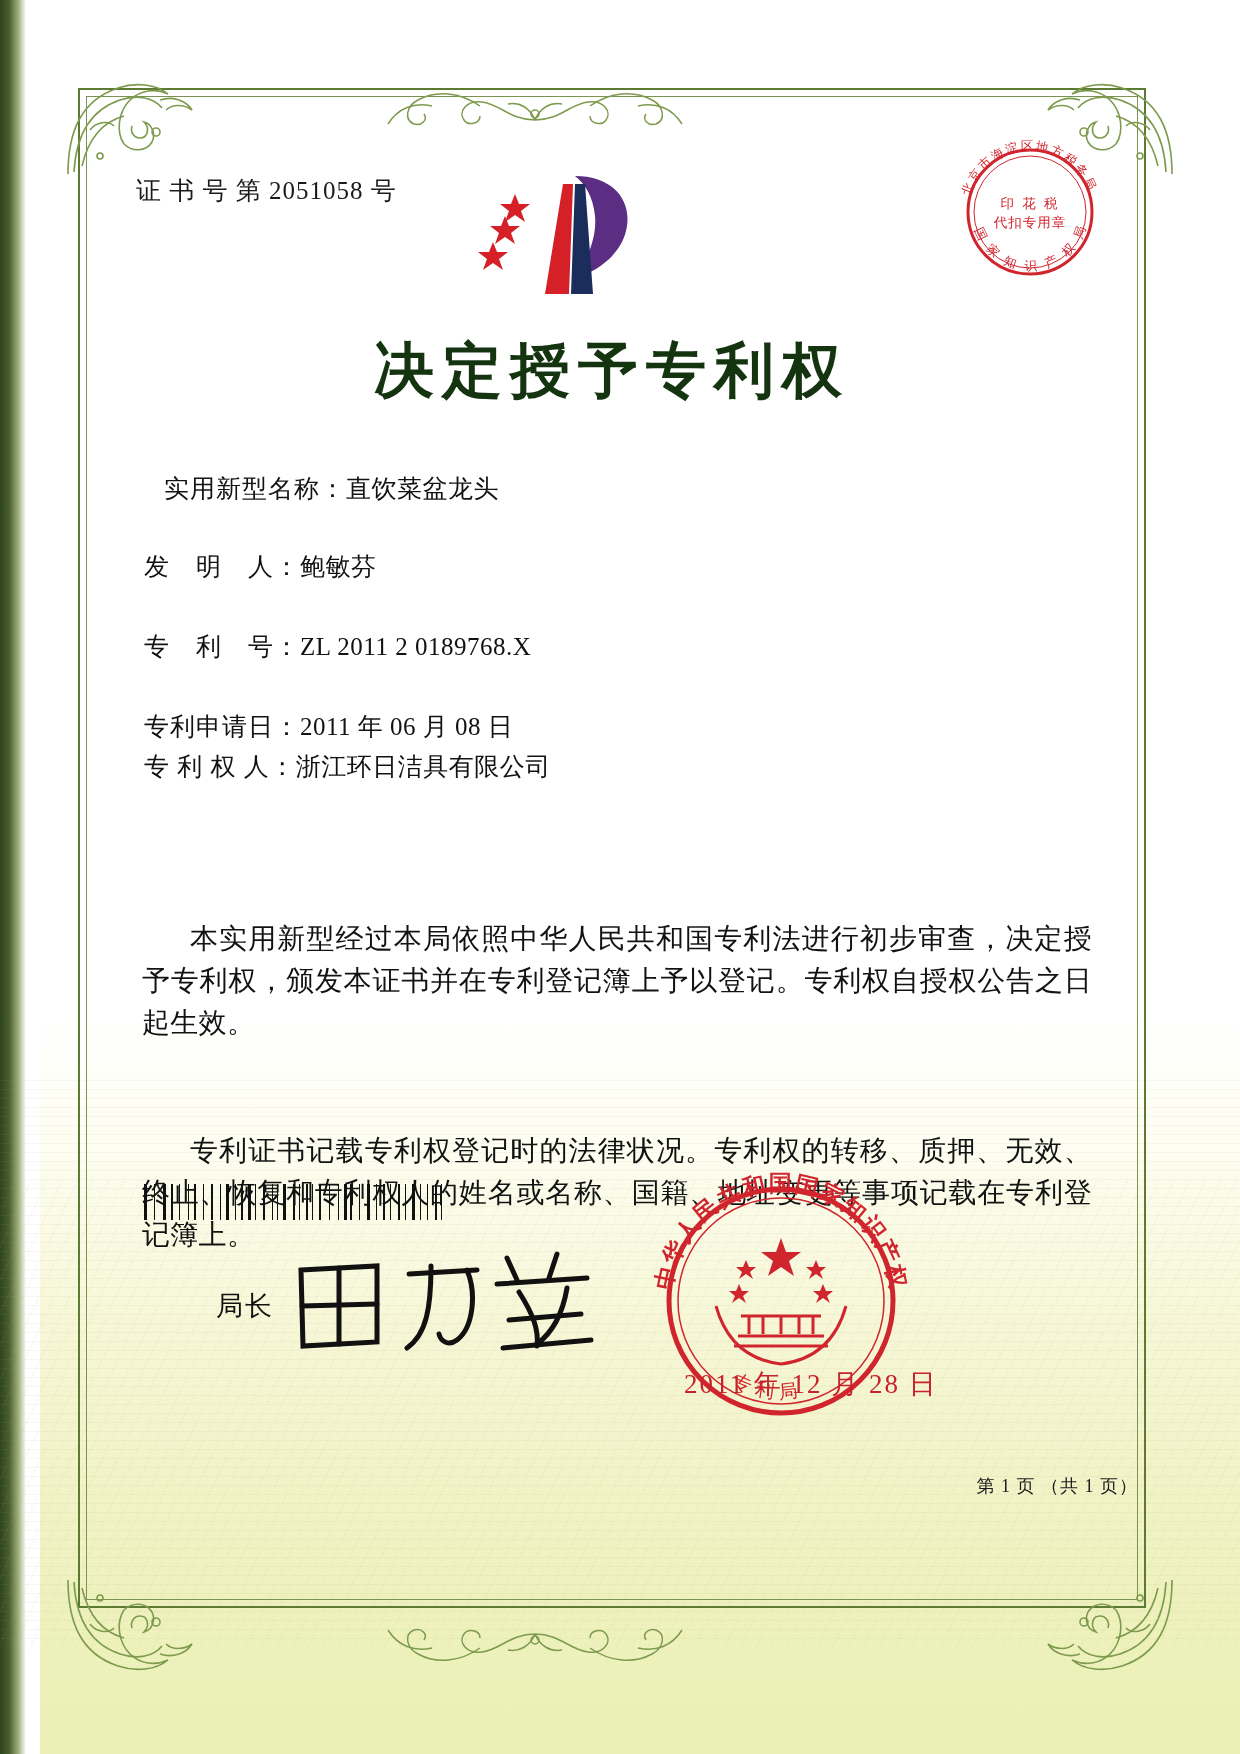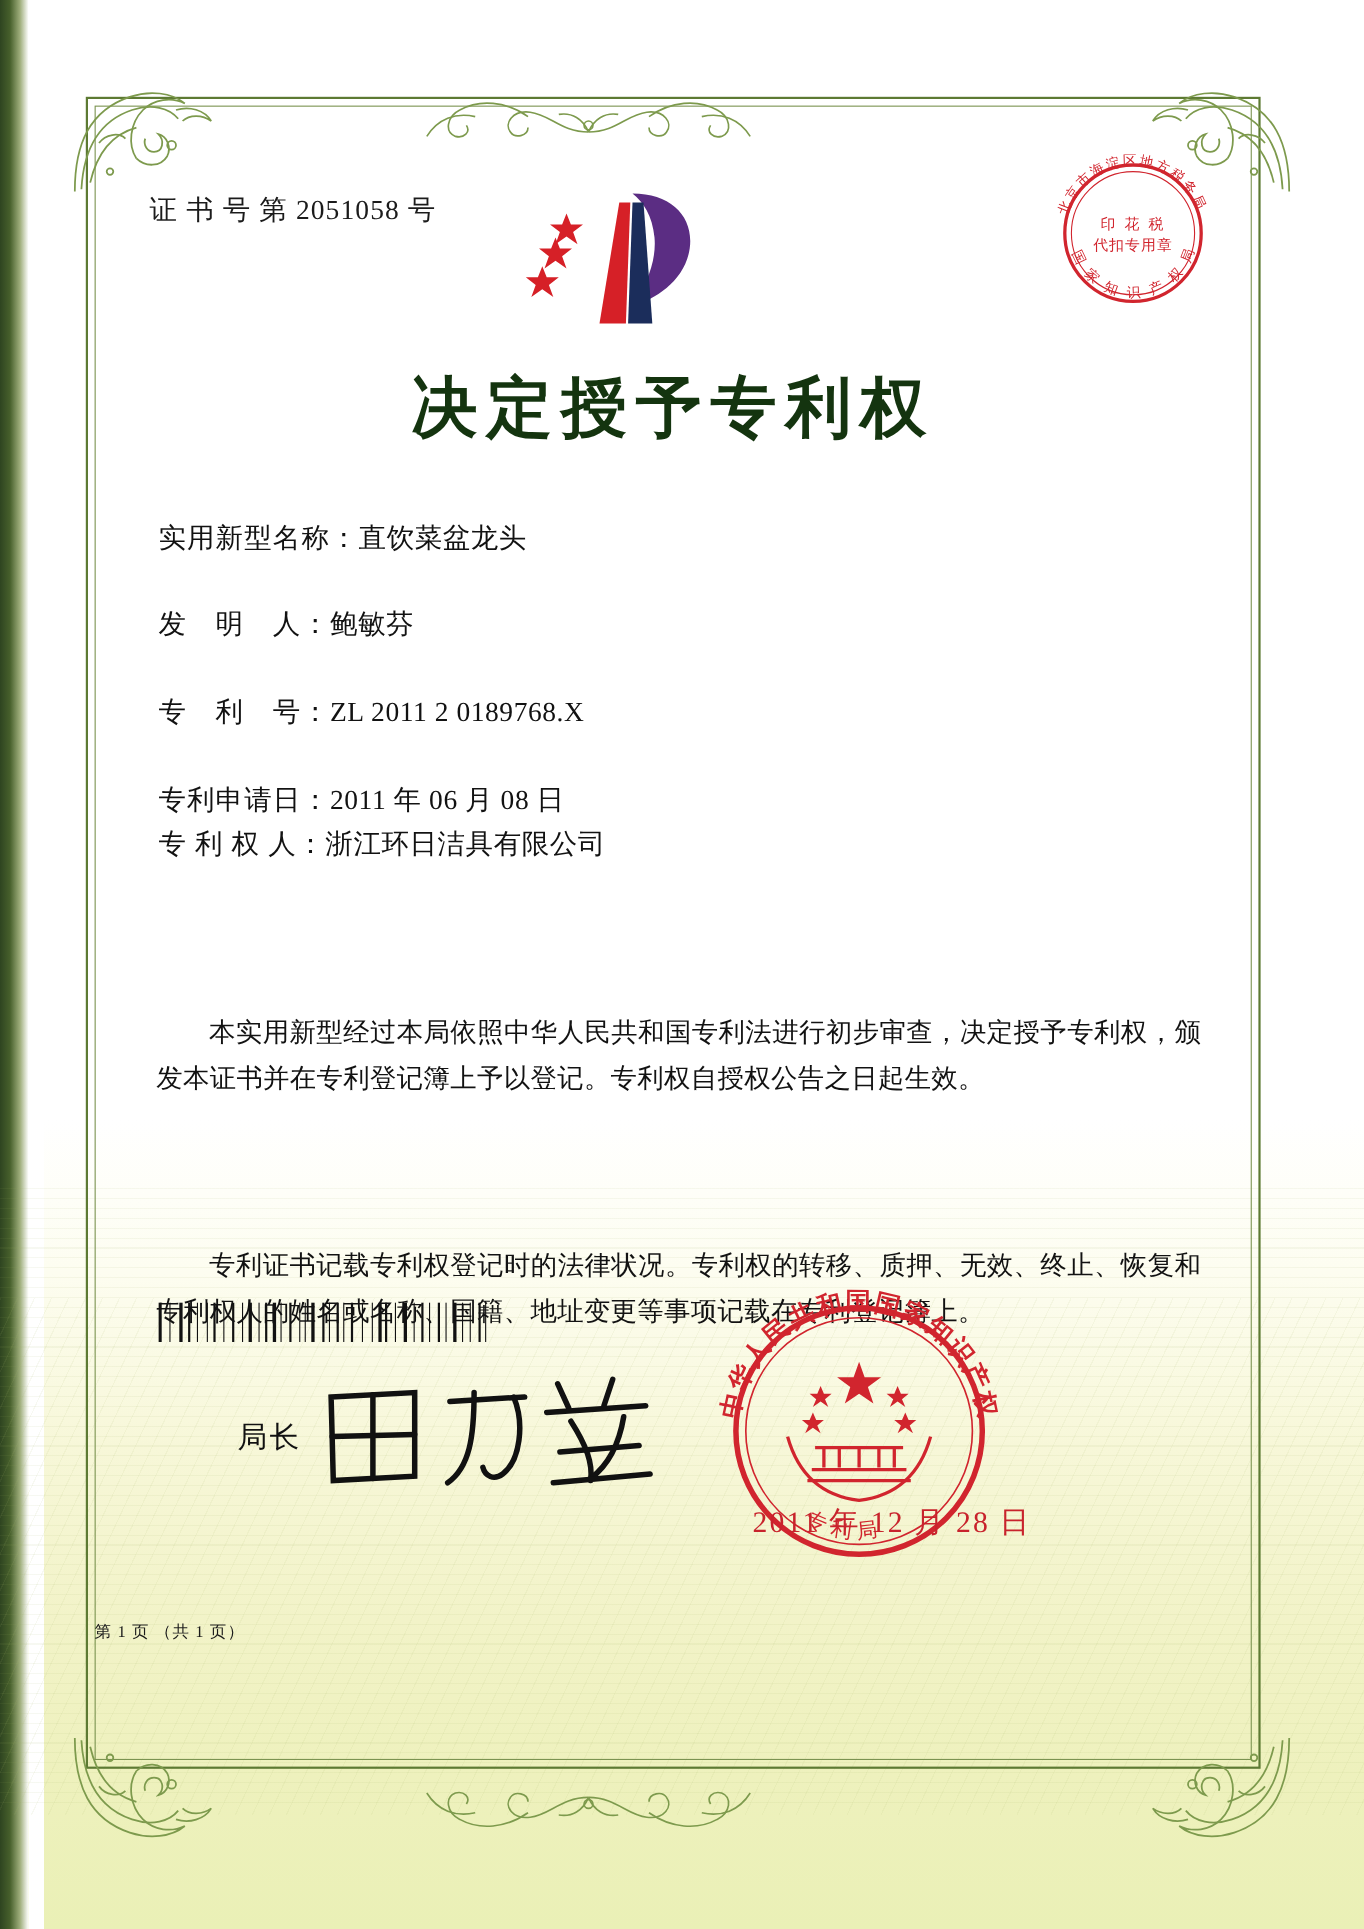--- a/index.html
+++ b/index.html
@@ -180,32 +180,32 @@
     position: absolute;
     left: 58px;
     font-size: 25px;
     color: #121212;
     white-space: nowrap;
     letter-spacing: .5px;
   }
   .field-label { letter-spacing: 1px; }
   .field-value { letter-spacing: .5px; }
 
-  #f-name      { top: 376px; }
+  #f-name      { top: 376px; margin-left: 20px; }
   #f-inventor  { top: 454px; }
   #f-patentno  { top: 534px; }
   #f-applydate { top: 614px; }
   #f-holder    { top: 654px; }
   #f-grantdate { top: 774px; }
 
   .para {
     position: absolute;
     left: 56px;
     width: 950px;
-    font-size: 24px;
+    font-size: 28px;
     line-height: 42px;
     color: #121212;
     text-align: justify;
     text-indent: 48px;
     letter-spacing: .3px;
   }
   #p1 { top: 822px; }
   #p2 { top: 908px; }
   #p3 { top: 1034px; }
 
@@ -262,22 +262,22 @@
     font-size: 27px;
     color: #c8232c;
     letter-spacing: 2px;
     white-space: nowrap;
   }
 
   #page-footer {
     position: absolute;
     left: 0; right: 0;
     top: 1378px;
-    text-align: left;
-    font-size: 15px;
+    text-align: right;
+    font-size: 18px;
     color: #1a1a1a;
     letter-spacing: 1px;
   }
 </style>
 </head>
 <body>
 
 <div id="page">
 
   <div id="spine"></div>

